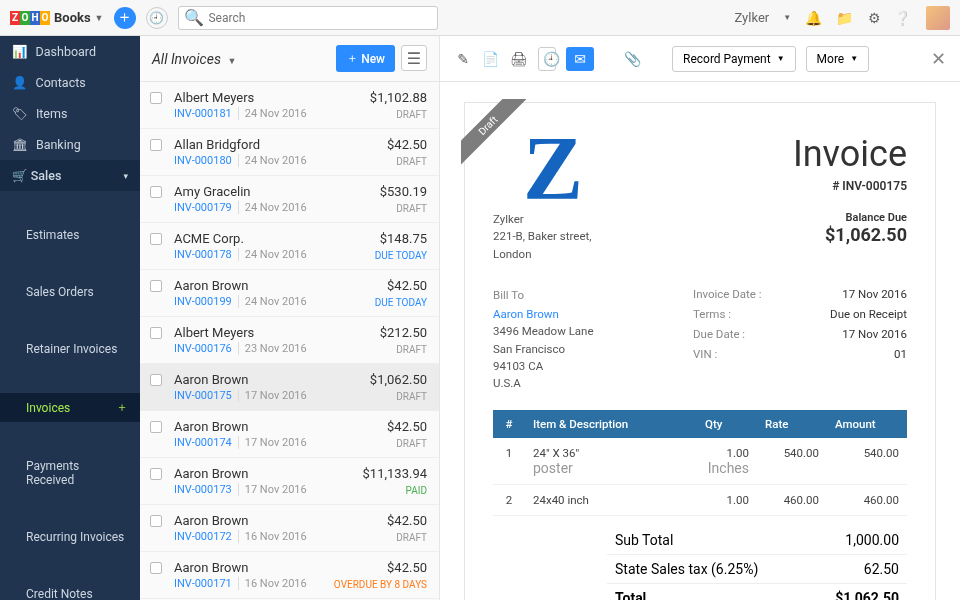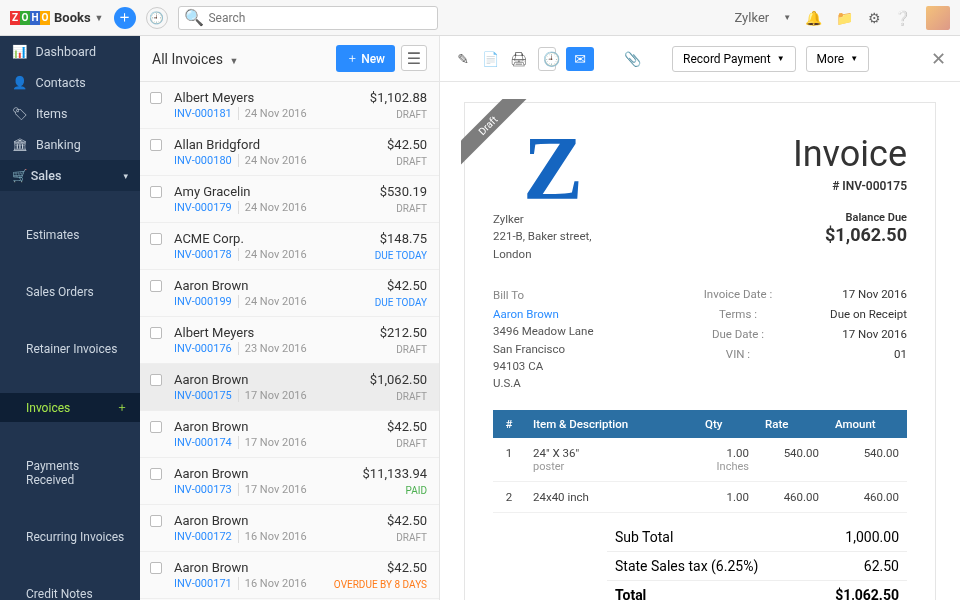--- a/index.html
+++ b/index.html
@@ -20,21 +20,21 @@
 
 .sidebar { width:140px; background:#21344f; color:#cdd6e0; display:flex; flex-direction:column; font-size:12.5px; }
 .sidebar .nav-item { padding:8px 12px; display:flex; align-items:center; gap:8px; cursor:pointer; }
 .sidebar .nav-item.section-head { background:#172a43; font-weight:500; justify-content:space-between; }
 .sidebar .sub-item { padding:6px 12px 6px 26px; cursor:pointer; font-size:12px;margin-top:31px; }
 .sidebar .sub-item.sel { background:#0e1f35; color:#a6e84a; display:flex; justify-content:space-between; align-items:center; }
 .sidebar .collapse { margin-top:auto; text-align:center; padding:10px; color:#8fa0b6; }
 
 .list-col { width:300px; background:#fafafa; border-right:1px solid #e5e5e5; display:flex; flex-direction:column; }
 .list-head { height:46px; display:flex; align-items:center; padding:0 12px; border-bottom:1px solid #e5e5e5; justify-content:space-between; }
-.list-title { font-size:14px; color:#333; }
+.list-title { font-size:14px; color:#333;font-style:italic; }
 .list-title-caret { font-size:9px; color:#666; margin-left:3px; }
 .btn-new { background:#2a8cff; color:#fff; border:0; border-radius:3px; padding:5px 10px; font-size:12px; font-weight:500; display:flex; align-items:center; gap:3px; }
 .btn-menu { border:1px solid #ccc; background:#fff; width:26px; height:26px; border-radius:3px; display:flex; align-items:center; justify-content:center; color:#666; }
 .list-body { flex:1; overflow-y:auto; }
 .inv-item { padding:8px 12px 8px 34px; border-bottom:1px solid #eee; position:relative; cursor:pointer; }
 .inv-item.sel { background:#ececec; }
 .inv-check { position:absolute; left:10px; top:10px; width:12px; height:12px; border:1px solid #bbb; border-radius:2px; background:#fff; }
 .inv-name { font-size:13px; color:#333; }
 .inv-meta { font-size:11px; color:#999; display:flex; gap:6px; margin-top:2px; }
 .inv-meta .inv-no { color:#2a8cff; }
@@ -65,29 +65,29 @@
 .doc-no { font-size:12px; color:#333; font-weight:600; margin-top:4px; }
 .bal-label { font-size:11px; color:#333; font-weight:600; margin-top:18px; }
 .bal-val { font-size:18px; color:#333; font-weight:700; }
 .from-block { font-size:11.5px; color:#555; margin-top:6px; line-height:1.5; }
 .billto-row { display:flex; margin-top:24px; }
 .billto-left { font-size:11.5px; color:#555; line-height:1.5; }
 .billto-left .lbl { color:#888; margin-bottom:2px; }
 .billto-left .cust { color:#2a8cff; }
 .meta-right { margin-left:auto; font-size:11.5px; }
 .meta-right .mrow { display:flex; justify-content:flex-end; gap:24px; margin-bottom:6px; }
-.meta-right .mlbl { color:#888; width:90px; text-align:center; }
+.meta-right .mlbl { color:#888; width:90px; text-align:left; }
 .meta-right .mval { width:100px; text-align:right; color:#333; }
 
 .items-table { width:100%; margin-top:18px; border-collapse:collapse; font-size:11.5px; }
 .items-table thead th { background:#2b6fa3; color:#fff; font-weight:500; padding:7px 8px; text-align:left; }
 .items-table thead th.num { text-align:left; }
 .items-table tbody td { padding:8px 8px; color:#444; vertical-align:top; border-bottom:1px solid #f0f0f0; }
 .items-table tbody td.num { text-align:right; }
-.items-table .sub { color:#999; font-size:11px; }
+.items-table .sub { color:#999; font-size:14px; }
 
 .totals { margin-top:10px; margin-left:auto; width:300px; font-size:14px; }
 .totals .trow { display:flex; justify-content:space-between; padding:6px 8px; }
 .totals .trow.border { border-top:1px solid #eee; }
 .totals .trow.strong { font-weight:700; }
 </style>
 </head>
 <body>
 
 <div class="topbar">

